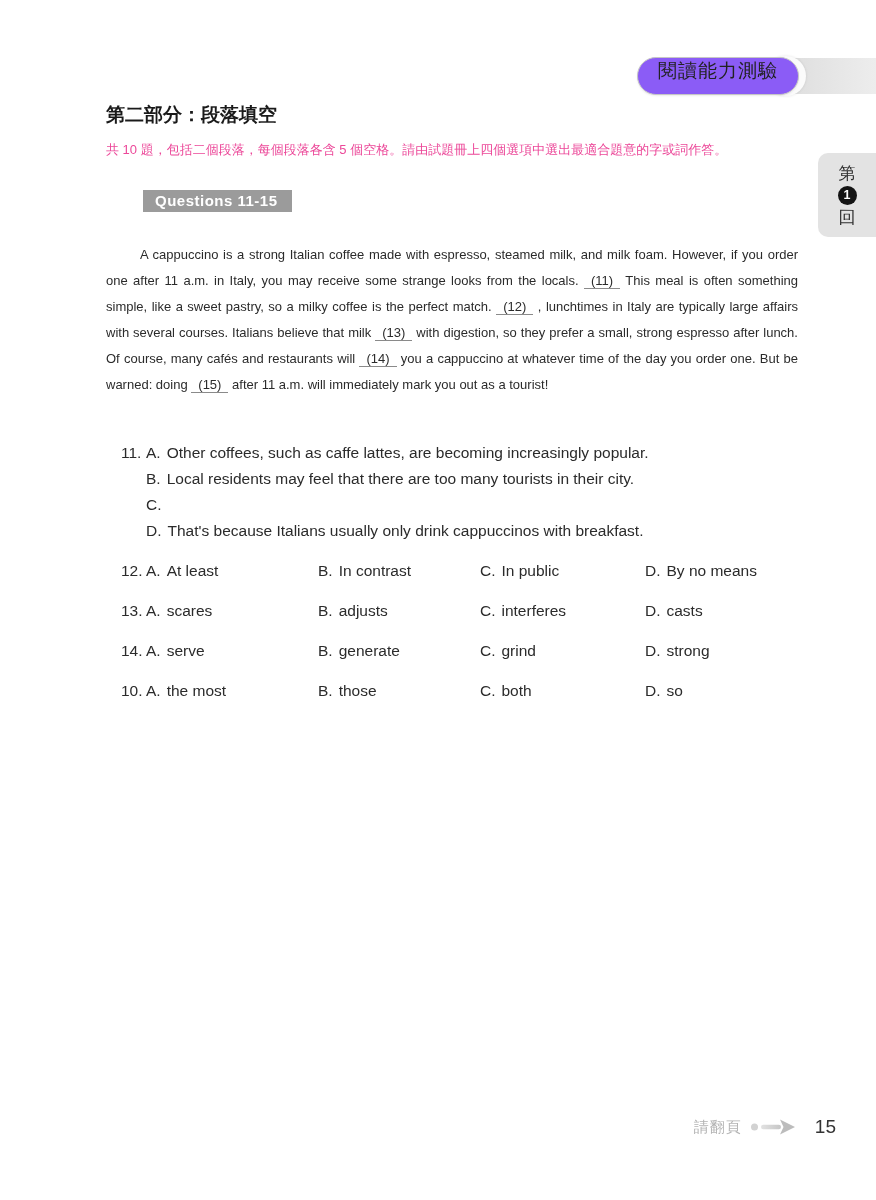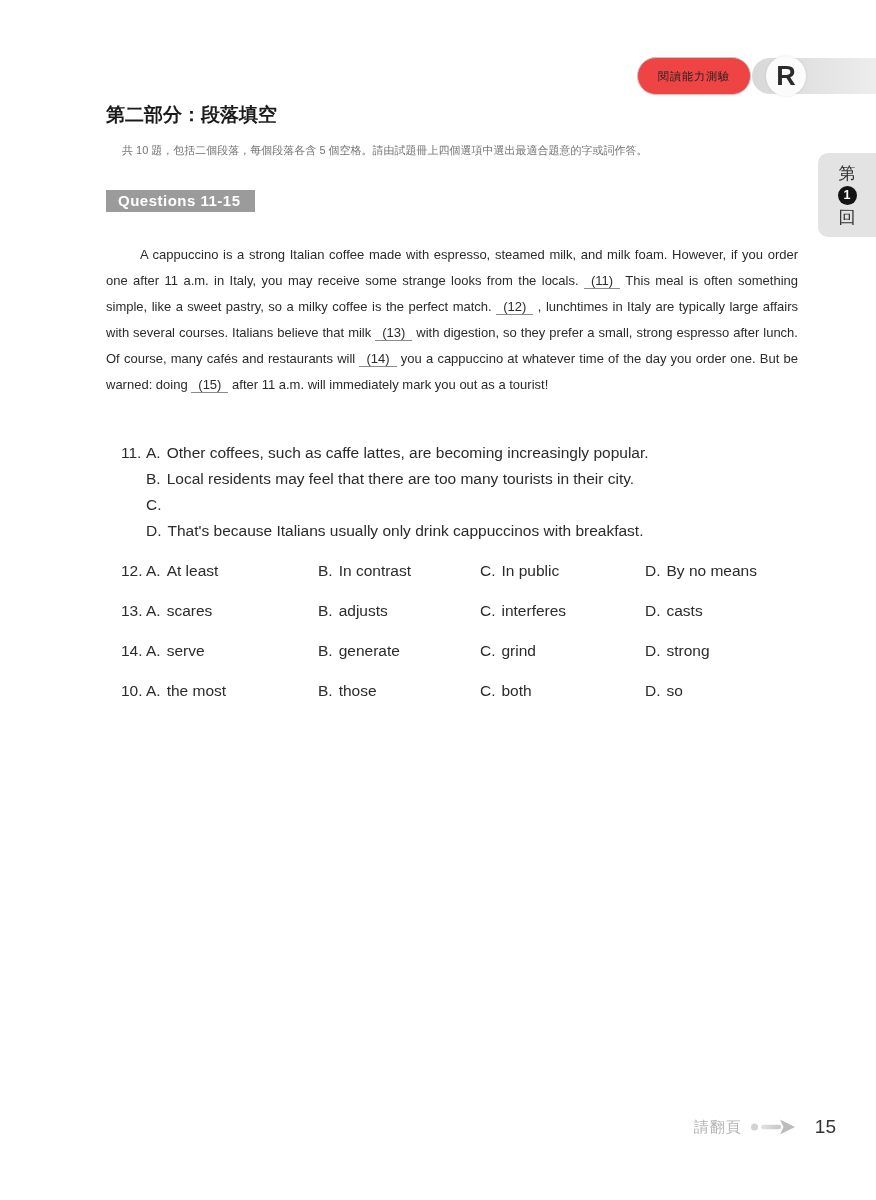--- a/index.html
+++ b/index.html
@@ -23,24 +23,24 @@
   .r-circle {
     position: absolute; top: 56px; left: 766px; width: 40px; height: 40px;
     border-radius: 50%; background: #fbfbfb;
     box-shadow: 0 0 3px rgba(0,0,0,0.10);
     z-index: 2;
     display: flex; align-items: center; justify-content: center;
   }
   .r-letter { font-size: 27px; font-weight: bold; color: #2b2b2b; }
   .section-pill {
     position: absolute; top: 57px; left: 637px; height: 38px; z-index: 3;
-    background: #ef4444; border: 1px solid var(--pill-border, #c6c6c6);
+    background: #8b5cf6; border: 1px solid var(--pill-border, #c6c6c6);
     border-radius: 19px; padding: 0 20px;
-    display: flex; align-items: center;
-    font-size: 11px; color: #222; letter-spacing: 1px;
+    display: flex; align-items: flex-start;
+    font-size: 19px; color: #222; letter-spacing: 1px;
     box-shadow: 0 1px 2px rgba(0,0,0,0.08);
   }
 
   
   .side-tab {
     position: absolute; top: 153px; right: 0; width: 58px; height: 84px;
     background: var(--tab-bg, #e3e3e3);
     border-radius: 10px 0 0 10px;
     display: flex; flex-direction: column; align-items: center; justify-content: center;
     gap: 3px; z-index: 2;
@@ -49,29 +49,28 @@
   .round-circle {
     width: 19px; height: 19px; border-radius: 50%;
     background: var(--circle-bg, #141414); color: #fff;
     font-size: 12.5px; font-weight: bold; line-height: 19px; text-align: center;
   }
 
   
   .content { padding: 104px 78px 0 106px; }
   h2.part-title { font-size: 19px; line-height: 24px; font-weight: bold; color: var(--heading, #1a1a1a); font-family: Liberation Mono, monospace; }
   .cn-instructions {
-    margin-top: 8px; font-size: 11px; line-height: 28px; color: #737373;
+    margin-top: 8px; font-size: 13px; line-height: 28px; color: #ec4899;
     text-align: justify;
-    margin-left: 16px;
   }
   .q-badge {
     margin-top: 26px; display: inline-block;
     background: var(--badge-bg, #9b9b9b); color: var(--badge-text, #ffffff);
     font-size: 15px; font-weight: bold; line-height: 22px; height: 22px;
-    padding: 0 14px 0 12px; letter-spacing: 0.5px;
+    padding: 0 14px 0 12px; letter-spacing: 0.5px; margin-left: 37px;
   }
   .passage {
     margin-top: 30px; font-size: 13px; line-height: 26px;
     text-align: justify; text-indent: 34px; color: var(--text, #2b2b2b);
   }
   .blank {
     border-bottom: 1.5px solid var(--blank-underline, #8a8a8a);
     padding: 0 7px; white-space: nowrap;
   }
 

